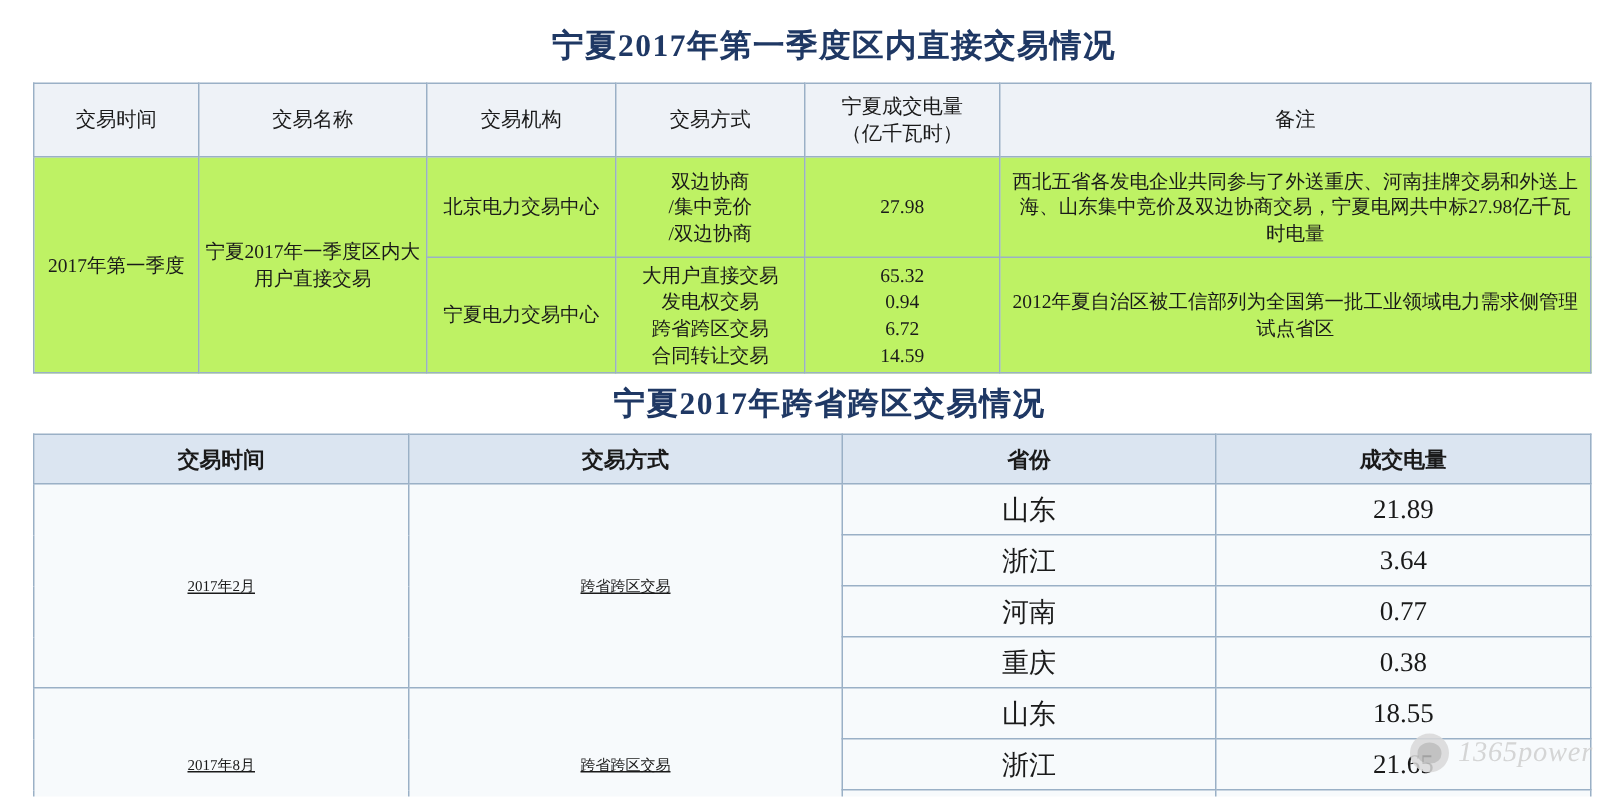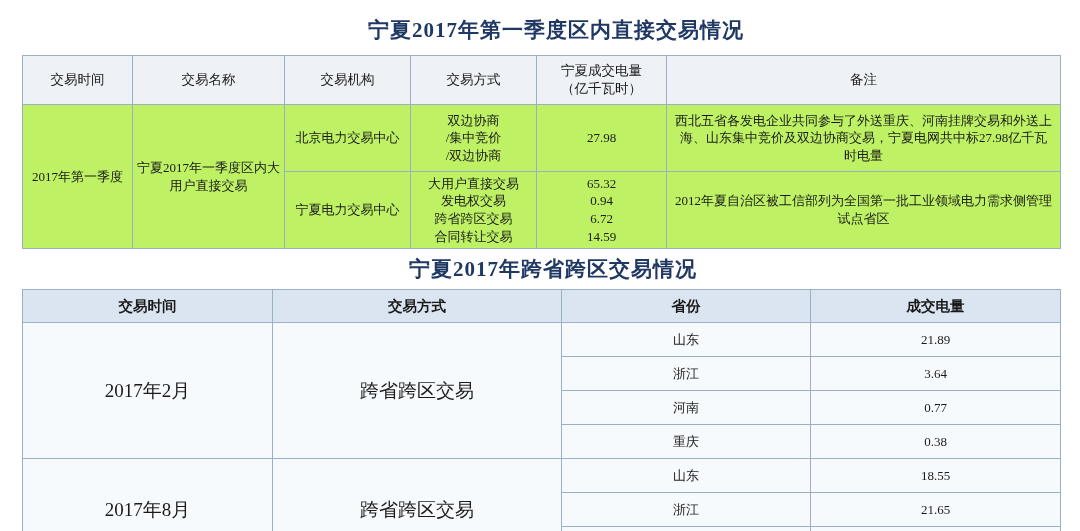--- a/index.html
+++ b/index.html
@@ -83,38 +83,39 @@
   
   #table2 {
     position: absolute;
     left: 22px;
     top: 289px;
     width: 1038px;
   }
   #table2 th, #table2 td {
     border: 1px solid #9ab0c6;
     font-family: "Liberation Serif", serif;
-    font-size: 13px;
+    font-size: 18px;
     color: #1a1a1a;
     text-align: center;
     vertical-align: middle;
     padding: 2px 4px;
   }
   #table2 thead th {
     background: #dbe5f1;
     height: 28px;
     font-weight: bold;
     font-size: 14.5px;
   }
   #table2 tbody td {
     background: #f7fafc;
     height: 29px;
   }
   #table2 .grp {
-    font-size: 19px;
+    font-size: 10px;
+    text-decoration: underline;
   }
 
   
   #watermark {
     position: absolute;
     right: 18px;
     bottom: 16px;
     display: flex;
     align-items: center;
     gap: 6px;
@@ -251,14 +252,18 @@
         <td>浙江</td>
         <td>21.65</td>
       </tr>
       <tr>
         <td>湖北</td>
         <td>0.53</td>
       </tr>
     </tbody>
   </table>
 
+  <div id="watermark">
+    <span class="wm-logo"></span>
+    <span class="wm-text">1365power</span>
+  </div>
 
 </div>
 
 </body></html>

